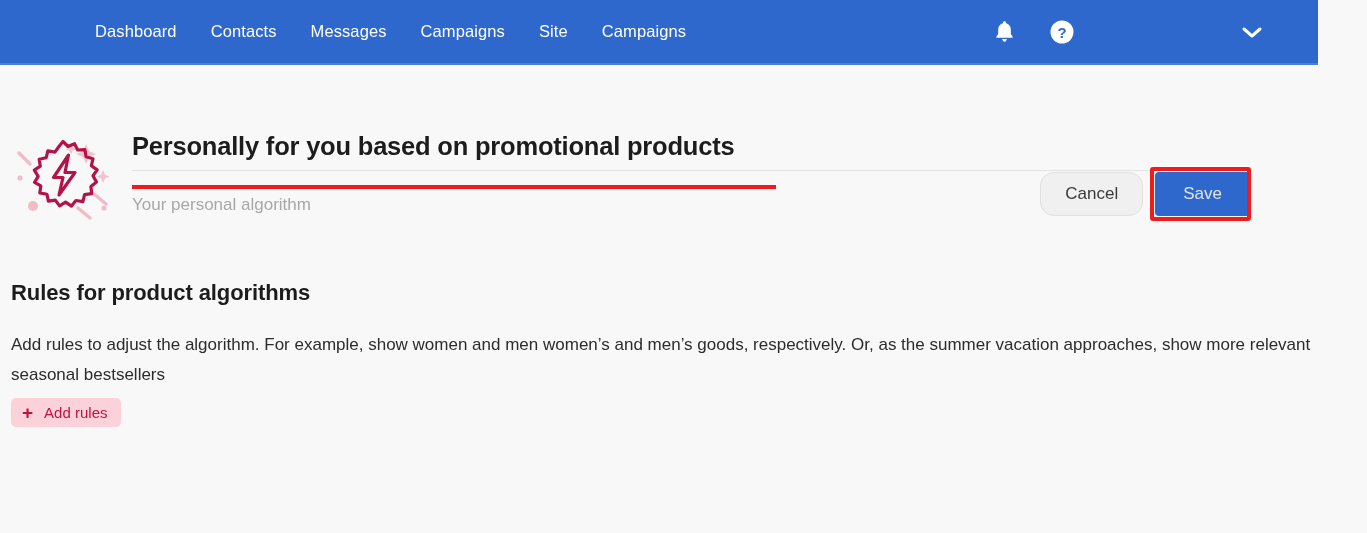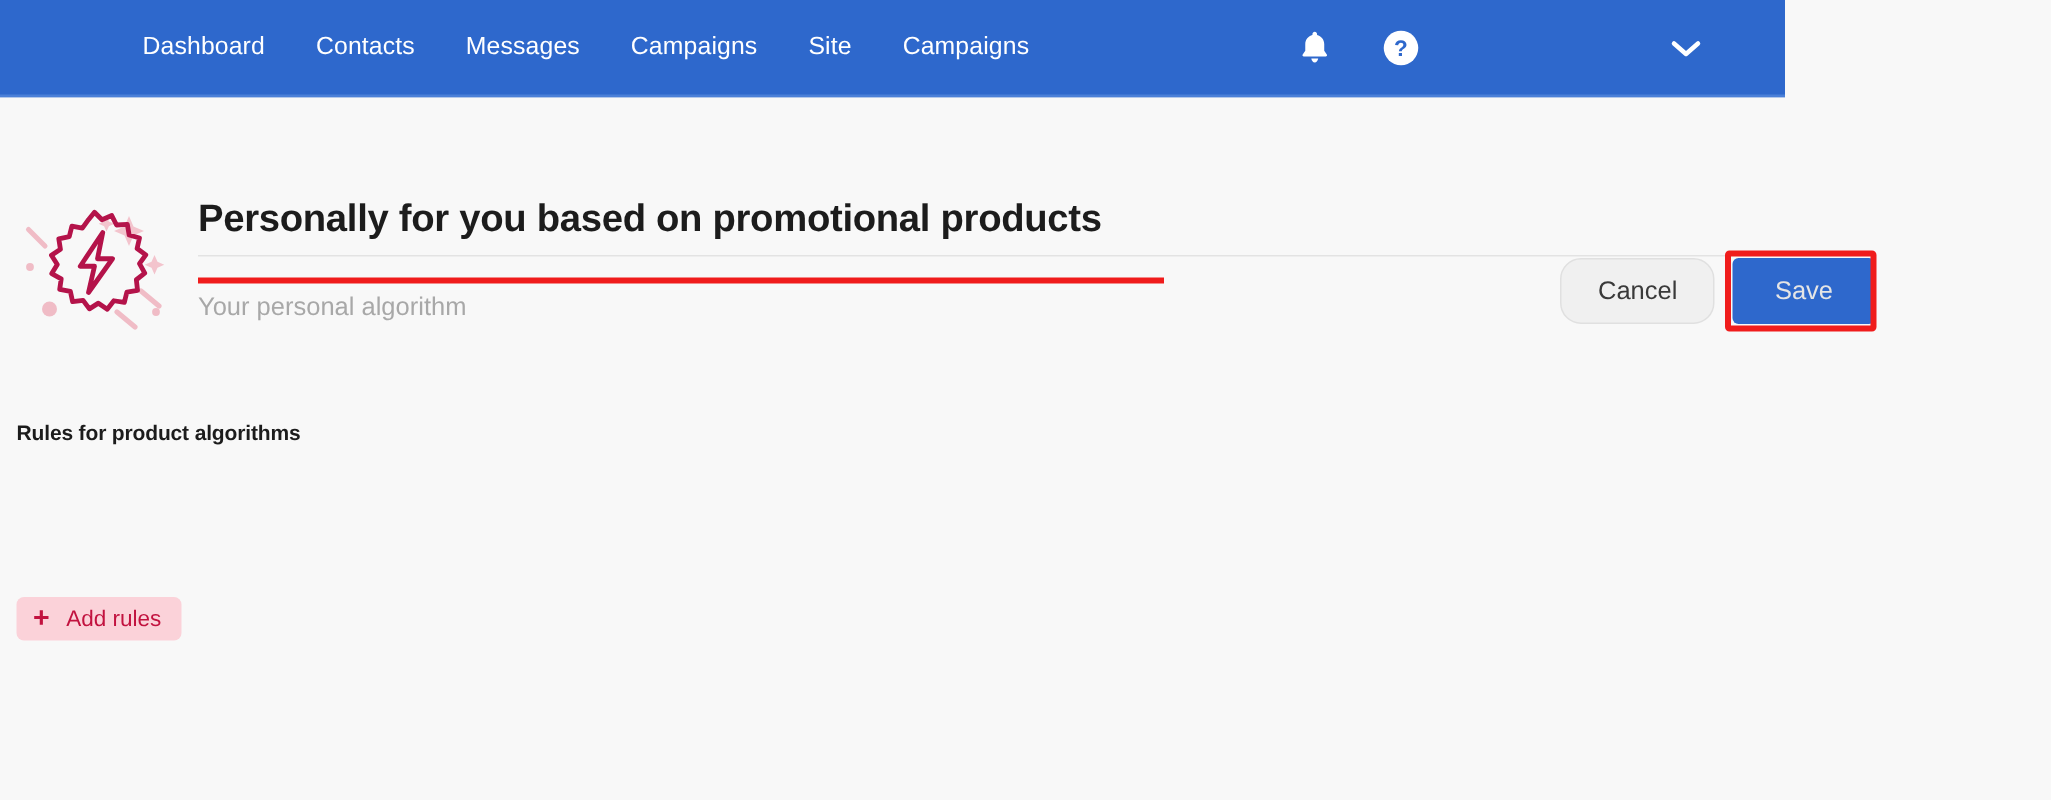--- a/index.html
+++ b/index.html
@@ -7,21 +7,21 @@
     margin: 0; padding: 0;
     width: 1367px; height: 533px;
     overflow: hidden;
     background: #f8f8f8;
     font-family: "Liberation Sans", sans-serif;
   }
 
   
   .topbar {
     position: absolute; left: 0; top: 0;
-    width: 1190px; height: 65px;
+    width: 1318px; height: 65px;
     background: #2e68cc;
     border-bottom: 2px solid #4b80d8;
     display: flex; align-items: center;
   }
   .nav {
     display: flex; align-items: center;
     margin-left: 94px;
     gap: 32px;
   }
   .nav-item {
@@ -129,21 +129,21 @@
     left: -5px; top: -5px;
     width: 101px; height: 54px;
     border: 4px solid #f01c1c;
     border-radius: 3px;
     pointer-events: none;
   }
 
   
   .section-title {
     position: absolute; left: 11px; top: 215px;
-    font-size: 14px; font-weight: bold;
+    font-size: 22px; font-weight: bold;
     color: #1c1c1c;
     letter-spacing: -.1px;
   }
   .section-desc {
     position: absolute; left: 11px; top: 265px;
     width: 1330px;
     font-size: 17px;
     color: #2c2c2c;
     line-height: 30px;
   }
@@ -238,19 +238,20 @@
       <div class="save-wrap">
         <button class="btn-save">Save</button>
         <div class="anno-save-box"></div>
       </div>
     </div>
   </div>
 
   <div class="anno-title-underline"></div>
 
   <div class="section-title">Rules for product algorithms</div>
+  <div class="section-desc">Add rules to adjust the algorithm. For example, show women and men women’s and men’s goods, respectively. Or, as the summer vacation approaches, show more relevant seasonal bestsellers</div>
 
   <button class="add-rules">
     <span class="plus">+</span>
     <span class="label">Add rules</span>
   </button>
 
 </div>
 
 </body></html>

